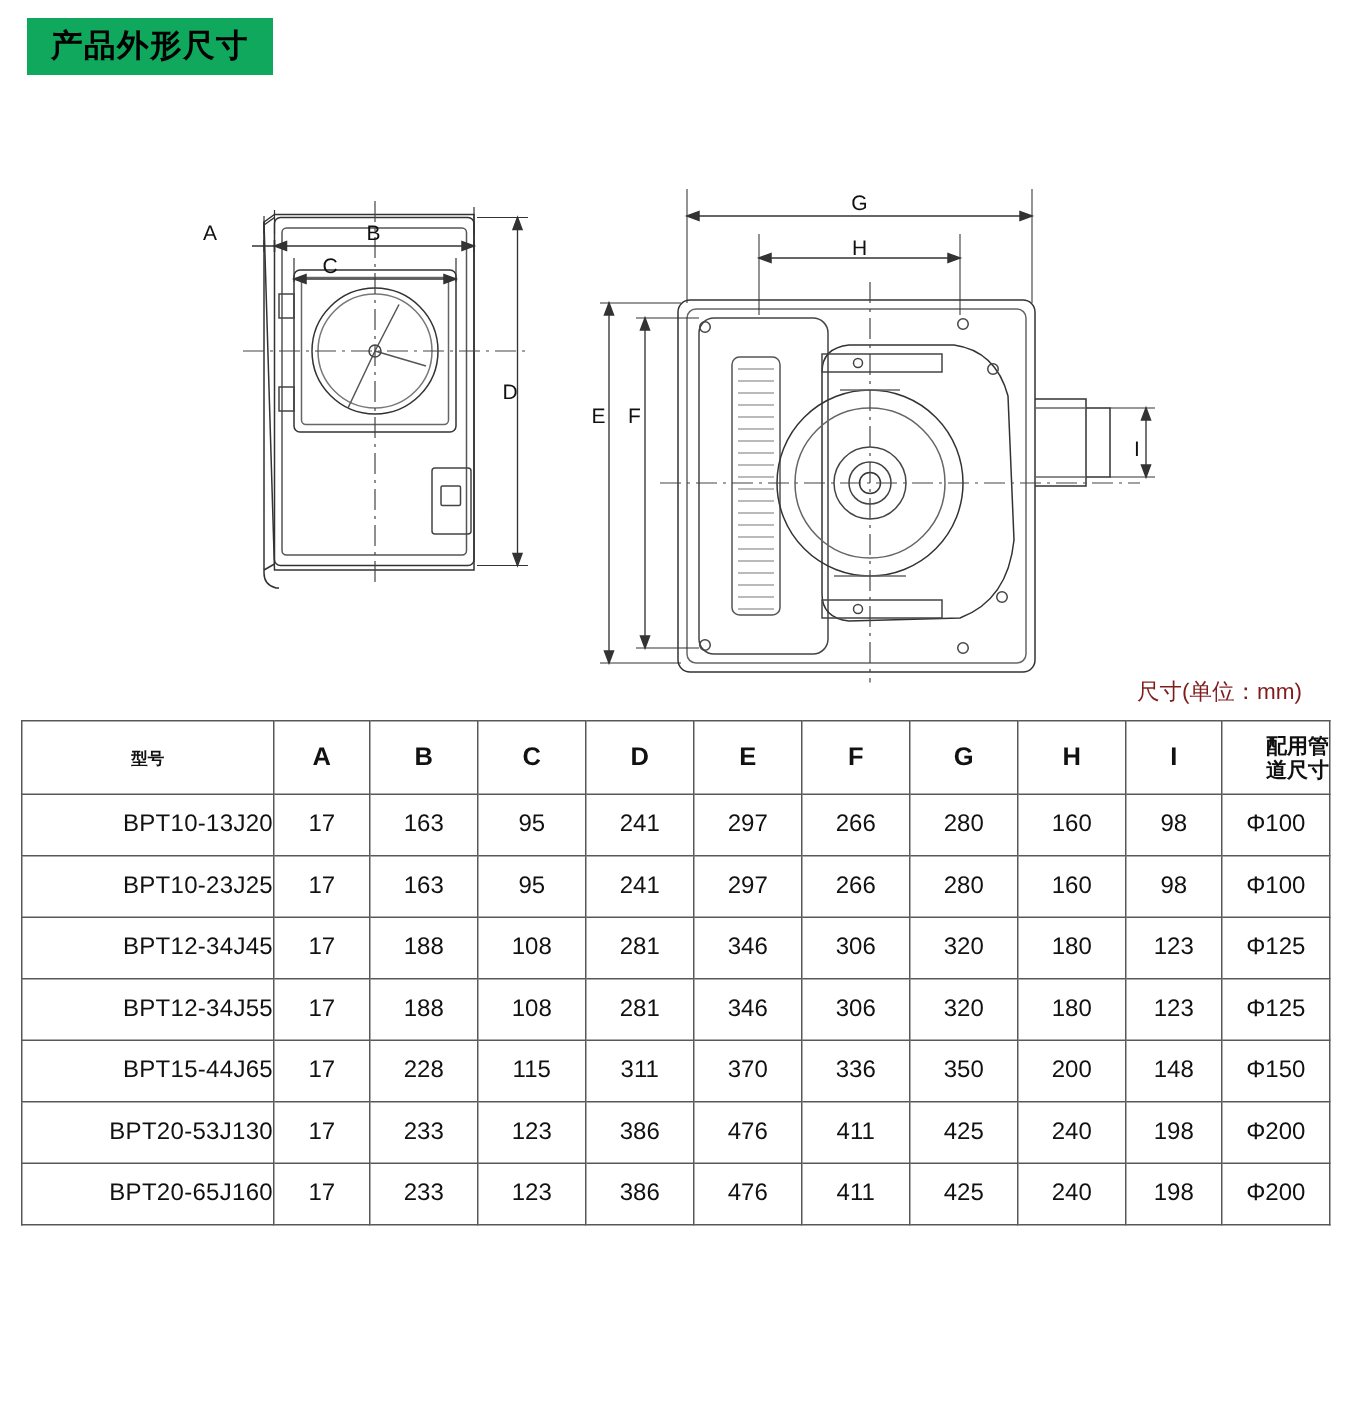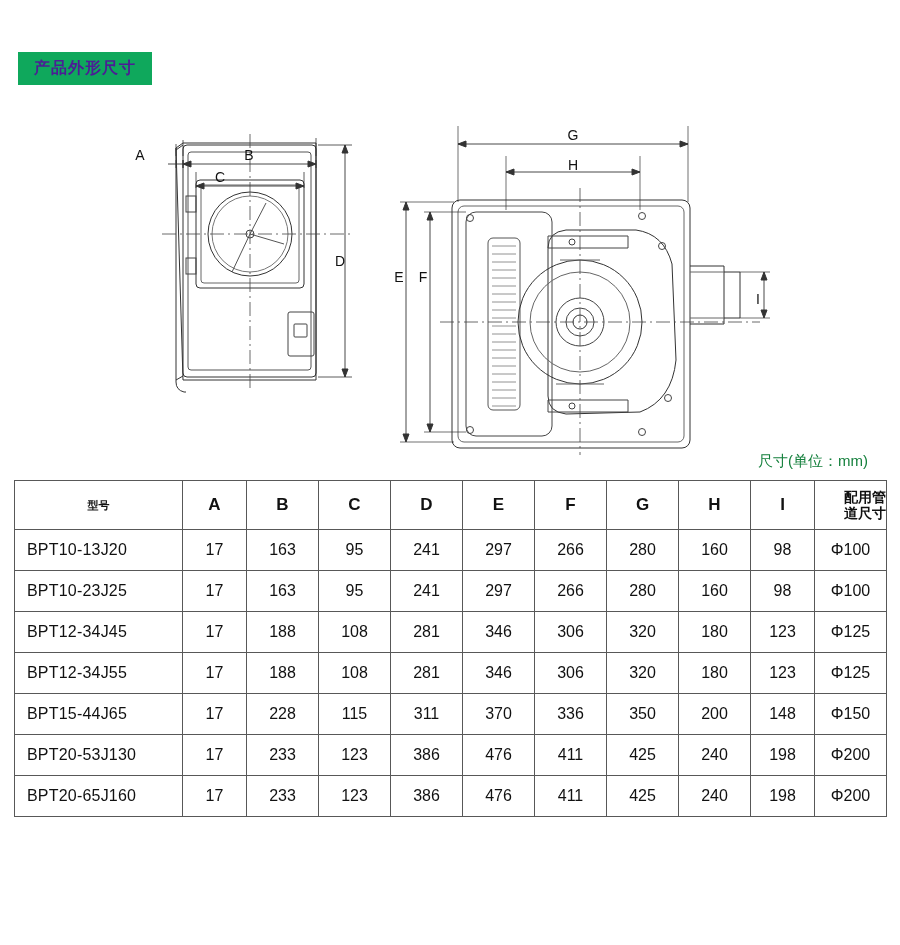--- a/index.html
+++ b/index.html
@@ -15,48 +15,47 @@
     position: relative;
     overflow: hidden;
   }
 
   
   .header-banner {
     position: absolute;
     left: 18px;
     top: 12px;
     background: #0fa85c;
-    color: #4c1d95;
-    font-size: 16px;
+    color: #000000;
+    font-size: 21px;
     font-weight: bold;
     letter-spacing: 1px;
     padding: 8px 16px 9px 16px;
     line-height: 1;
-    margin-top: 40px;
   }
 
   
   .drawing-area {
     position: absolute;
     left: 0;
     top: 60px;
     width: 900px;
     height: 395px;
   }
   .drawing-area svg {
     display: block;
   }
 
   
   .units-note {
     position: absolute;
     right: 32px;
     top: 452px;
     font-size: 15px;
-    color: #15803d;
+    color: #7f1d1d;
   }
 
   
   .spec-table-wrap {
     position: absolute;
     left: 14px;
     top: 480px;
     width: 872px;
   }
   table.spec-table {
@@ -85,21 +84,21 @@
   }
   table.spec-table thead th.duct-head {
     font-size: 14px;
     line-height: 1.15;
     font-weight: bold;
     text-align: right;
   }
   table.spec-table td.model-cell {
     font-size: 16px;
     padding-left: 12px;
-    text-align: left;
+    text-align: right;
     letter-spacing: 0.2px;
   }
   col.c-model { width: 168px; }
   col.c-a { width: 64px; }
   col.c-b { width: 72px; }
   col.c-c { width: 72px; }
   col.c-d { width: 72px; }
   col.c-e { width: 72px; }
   col.c-f { width: 72px; }
   col.c-g { width: 72px; }

